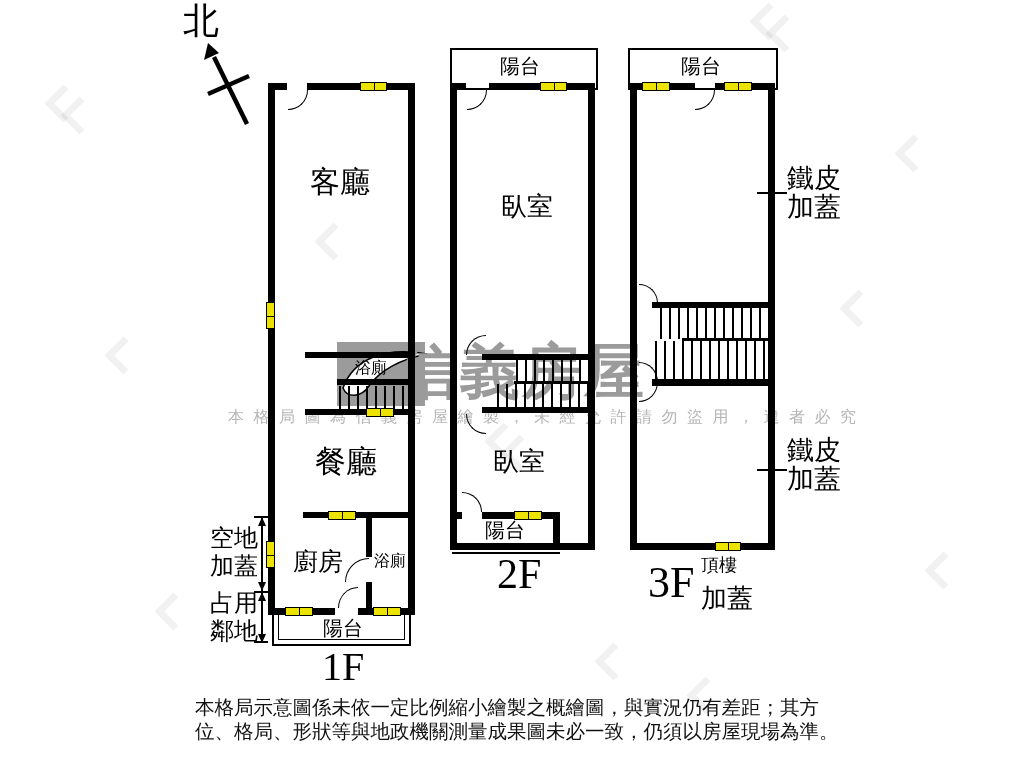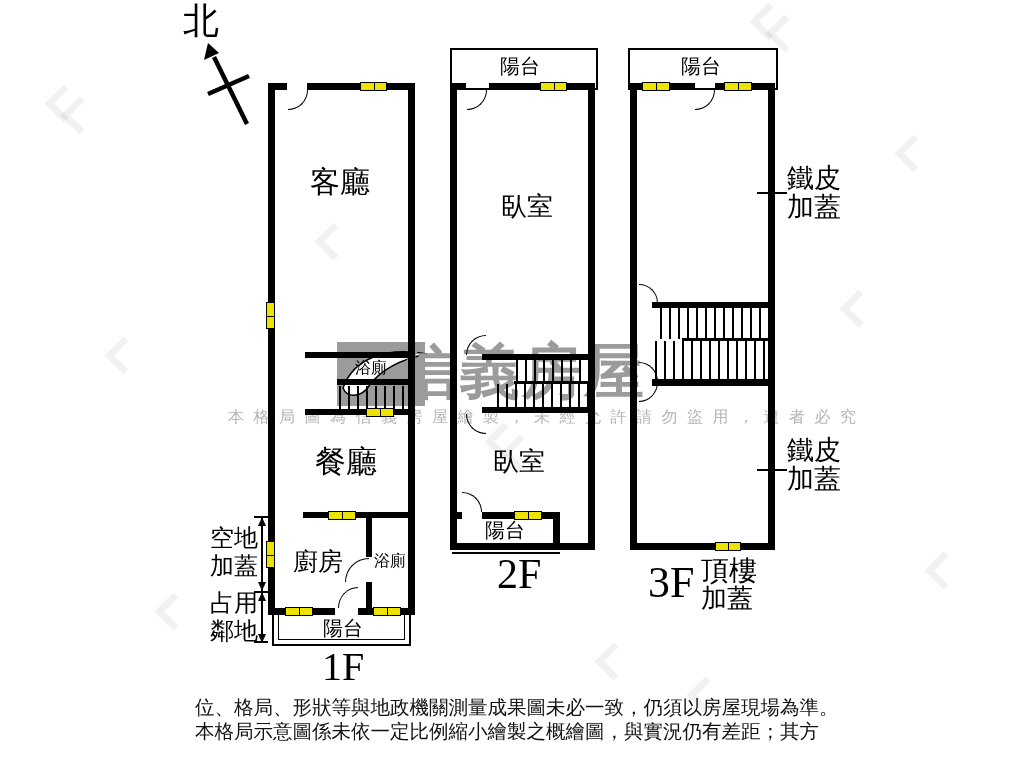--- a/index.html
+++ b/index.html
@@ -191,22 +191,22 @@
     <div class="thin" style="left:770px;top:185px;width:2px;height:16px;"></div>
     <div class="thin" style="left:757px;top:469px;width:30px;height:2px;"></div>
     <div class="thin" style="left:770px;top:462px;width:2px;height:16px;"></div>
 
     <div class="lbl" style="left:681px;top:56px;font-size:20px;">陽台</div>
     <div class="lbl" style="left:787px;top:164px;font-size:27px;">鐵皮</div>
     <div class="lbl" style="left:787px;top:193px;font-size:27px;">加蓋</div>
     <div class="lbl" style="left:787px;top:436px;font-size:27px;">鐵皮</div>
     <div class="lbl" style="left:787px;top:465px;font-size:27px;">加蓋</div>
     <div class="lbl flabel" style="left:648px;top:560px;font-size:44px;">3F</div>
-    <div class="lbl" style="left:701px;top:556px;font-size:28px;">頂樓</div>
+    <div class="lbl" style="left:701px;top:556px;font-size:18px;">頂樓</div>
     <div class="lbl" style="left:701px;top:585px;font-size:26px;">加蓋</div>
   </div>
 
   <div class="disclaimer">
+    <div>本格局示意圖係未依一定比例縮小繪製之概繪圖，與實況仍有差距；其方</div>
     <div>位、格局、形狀等與地政機關測量成果圖未必一致，仍須以房屋現場為準。</div>
-    <div>本格局示意圖係未依一定比例縮小繪製之概繪圖，與實況仍有差距；其方</div>
   </div>
 
 </div>
 
 </body></html>

